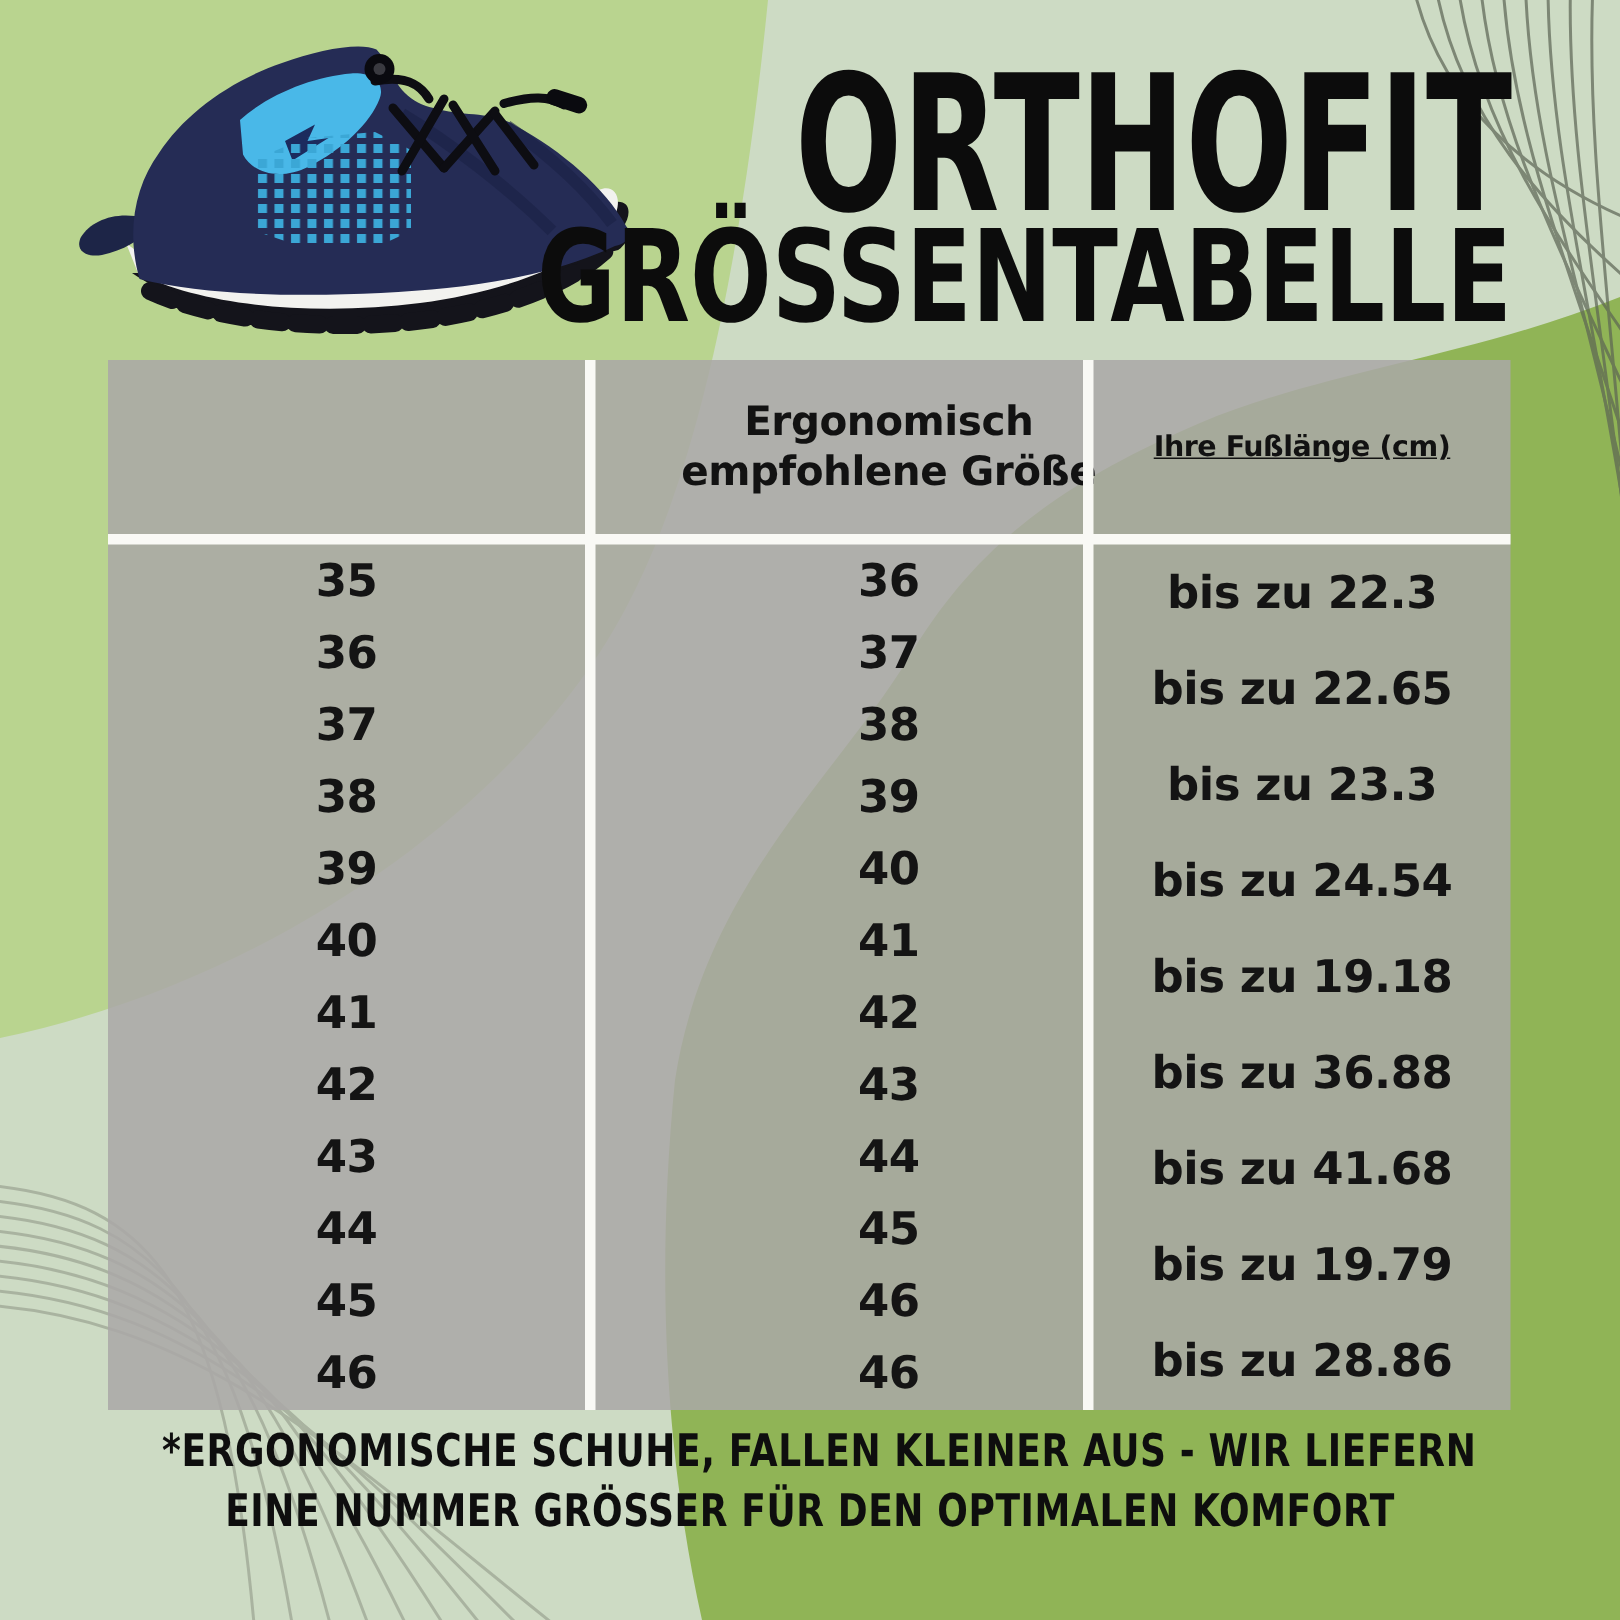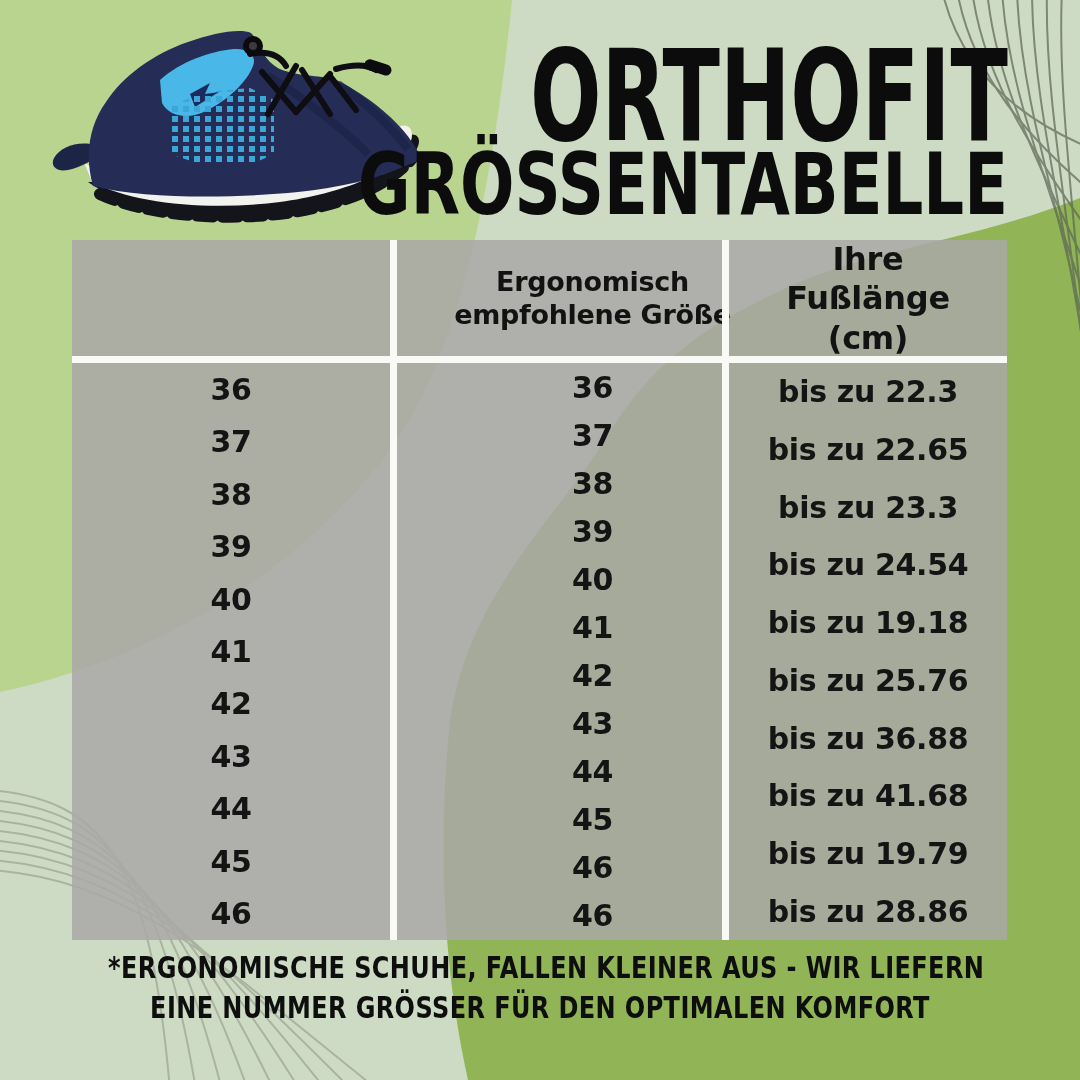--- a/index.html
+++ b/index.html
@@ -22,21 +22,21 @@
   .tcol{position:absolute;top:0;height:700px;display:flex;flex-direction:column;}
   #tcol-1{left:0;width:318px;}
   #tcol-2{left:325px;width:391px;}
   #tcol-3{left:657px;width:278px;}
   .thead{
     height:116px;display:flex;flex-direction:column;align-items:center;justify-content:center;
     text-align:center;color:#121212;line-height:1.22;padding:2px 14px 0 14px;box-sizing:border-box;
   }
   .thead .t{font-weight:700;font-size:27px;letter-spacing:-0.3px;}
   .thead .s{font-weight:400;font-size:25px;letter-spacing:-0.3px;}
-  #tcol-3 .t{font-size:32px;padding:0 26px;}
+  #tcol-3 .t{font-size:19px;padding:0 26px;text-decoration:underline;}
   .tbody{
     position:absolute;top:123px;bottom:0;left:0;right:0;
     display:flex;flex-direction:column;
   }
   .trow-cell{
     flex:1;display:flex;align-items:center;justify-content:center;
     font-size:30px;font-weight:600;color:#141414;letter-spacing:-0.3px;
   }
   .gap-v{position:absolute;top:0;bottom:0;width:7px;background:#f9f9f5;}
   .gap-h{position:absolute;left:0;right:0;top:116px;height:7px;background:#f9f9f5;}
@@ -134,20 +134,21 @@
 
 <svg id="title-svg" viewBox="0 0 1080 240" xmlns="http://www.w3.org/2000/svg">
   <text class="title-text" x="1008" y="140" font-size="126" text-anchor="end" textLength="478" lengthAdjust="spacingAndGlyphs">ORTHOFIT</text>
   <text class="title-text" x="1008" y="214" font-size="85" text-anchor="end" textLength="650" lengthAdjust="spacingAndGlyphs">GRÖSSENTABELLE</text>
 </svg>
 
 <div id="size-table">
 
   <div class="tcol" id="tcol-1">
     <div class="tbody">
+        <div class="trow-cell">35</div>
         <div class="trow-cell">36</div>
         <div class="trow-cell">37</div>
         <div class="trow-cell">38</div>
         <div class="trow-cell">39</div>
         <div class="trow-cell">40</div>
         <div class="trow-cell">41</div>
         <div class="trow-cell">42</div>
         <div class="trow-cell">43</div>
         <div class="trow-cell">44</div>
         <div class="trow-cell">45</div>
@@ -178,21 +179,20 @@
   <div class="tcol" id="tcol-3">
     <div class="thead">
       <div class="t">Ihre Fußlänge (cm)</div>
     </div>
     <div class="tbody">
         <div class="trow-cell">bis zu 22.3</div>
         <div class="trow-cell">bis zu 22.65</div>
         <div class="trow-cell">bis zu 23.3</div>
         <div class="trow-cell">bis zu 24.54</div>
         <div class="trow-cell">bis zu 19.18</div>
-        <div class="trow-cell">bis zu 25.76</div>
         <div class="trow-cell">bis zu 36.88</div>
         <div class="trow-cell">bis zu 41.68</div>
         <div class="trow-cell">bis zu 19.79</div>
         <div class="trow-cell">bis zu 28.86</div>
       </div>
   </div>
 
   <div class="gap-v" style="left:318px"></div>
   <div class="gap-v" style="left:650px"></div>
   <div class="gap-h"></div>

